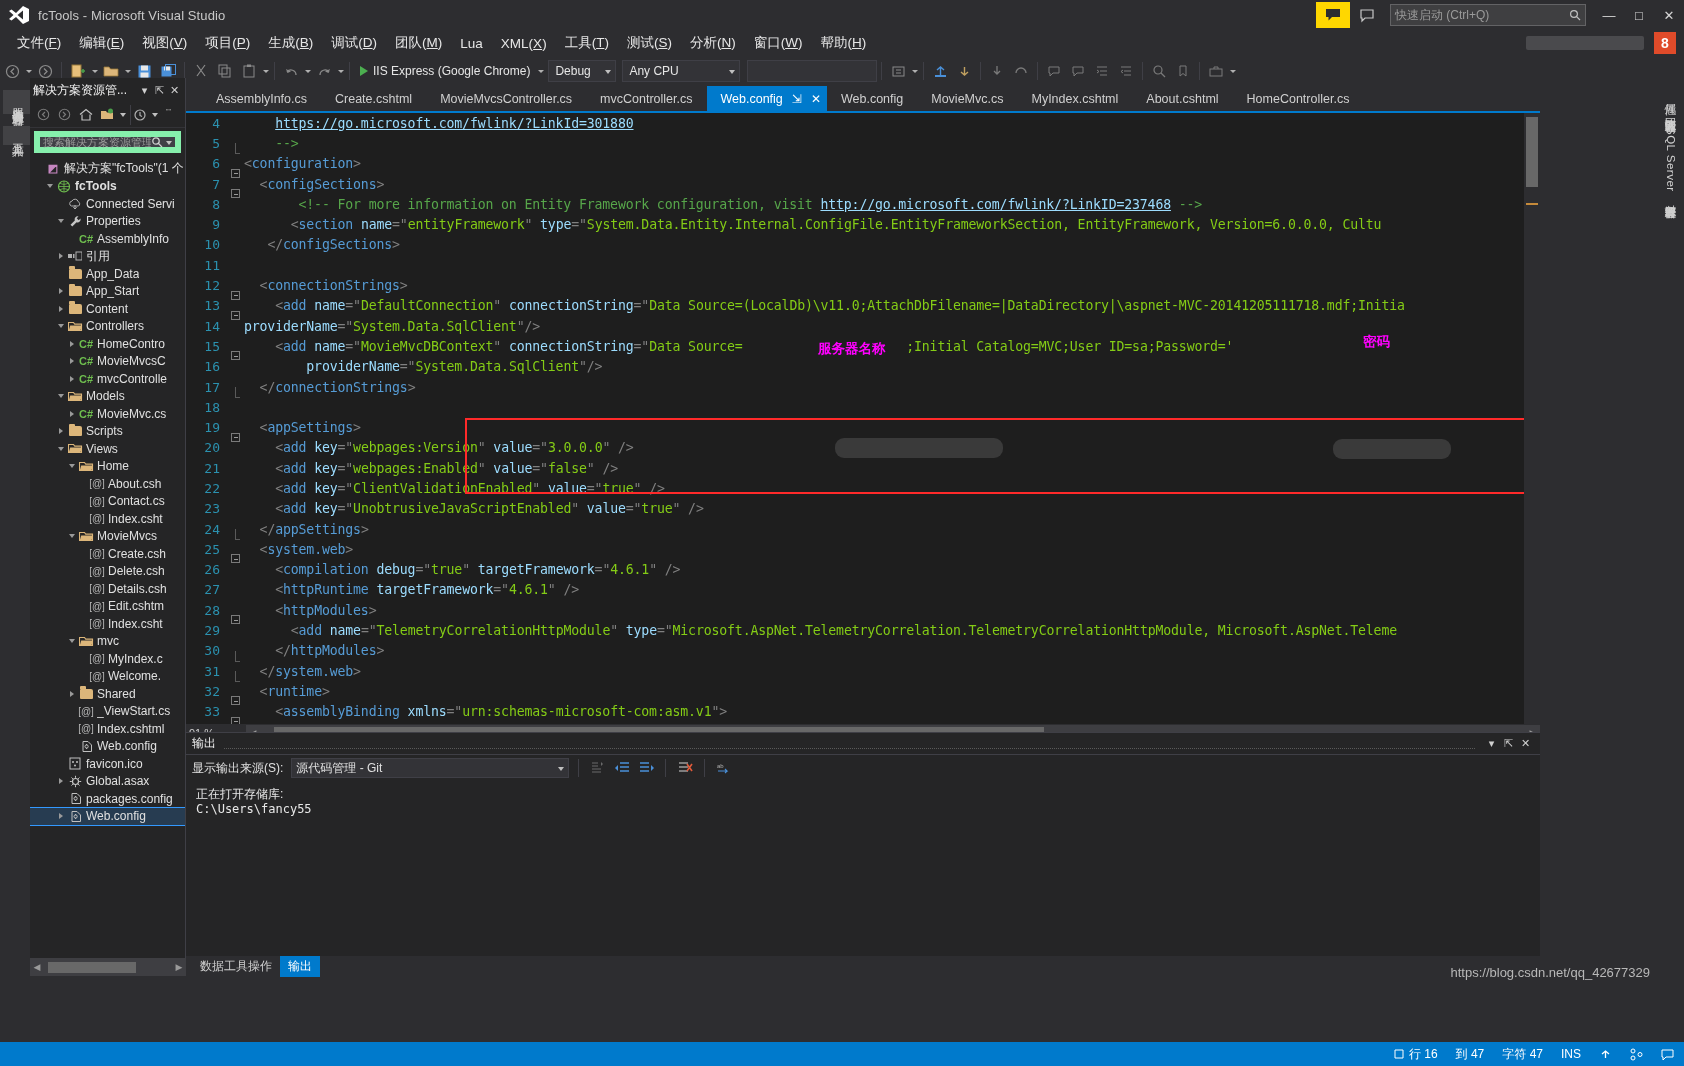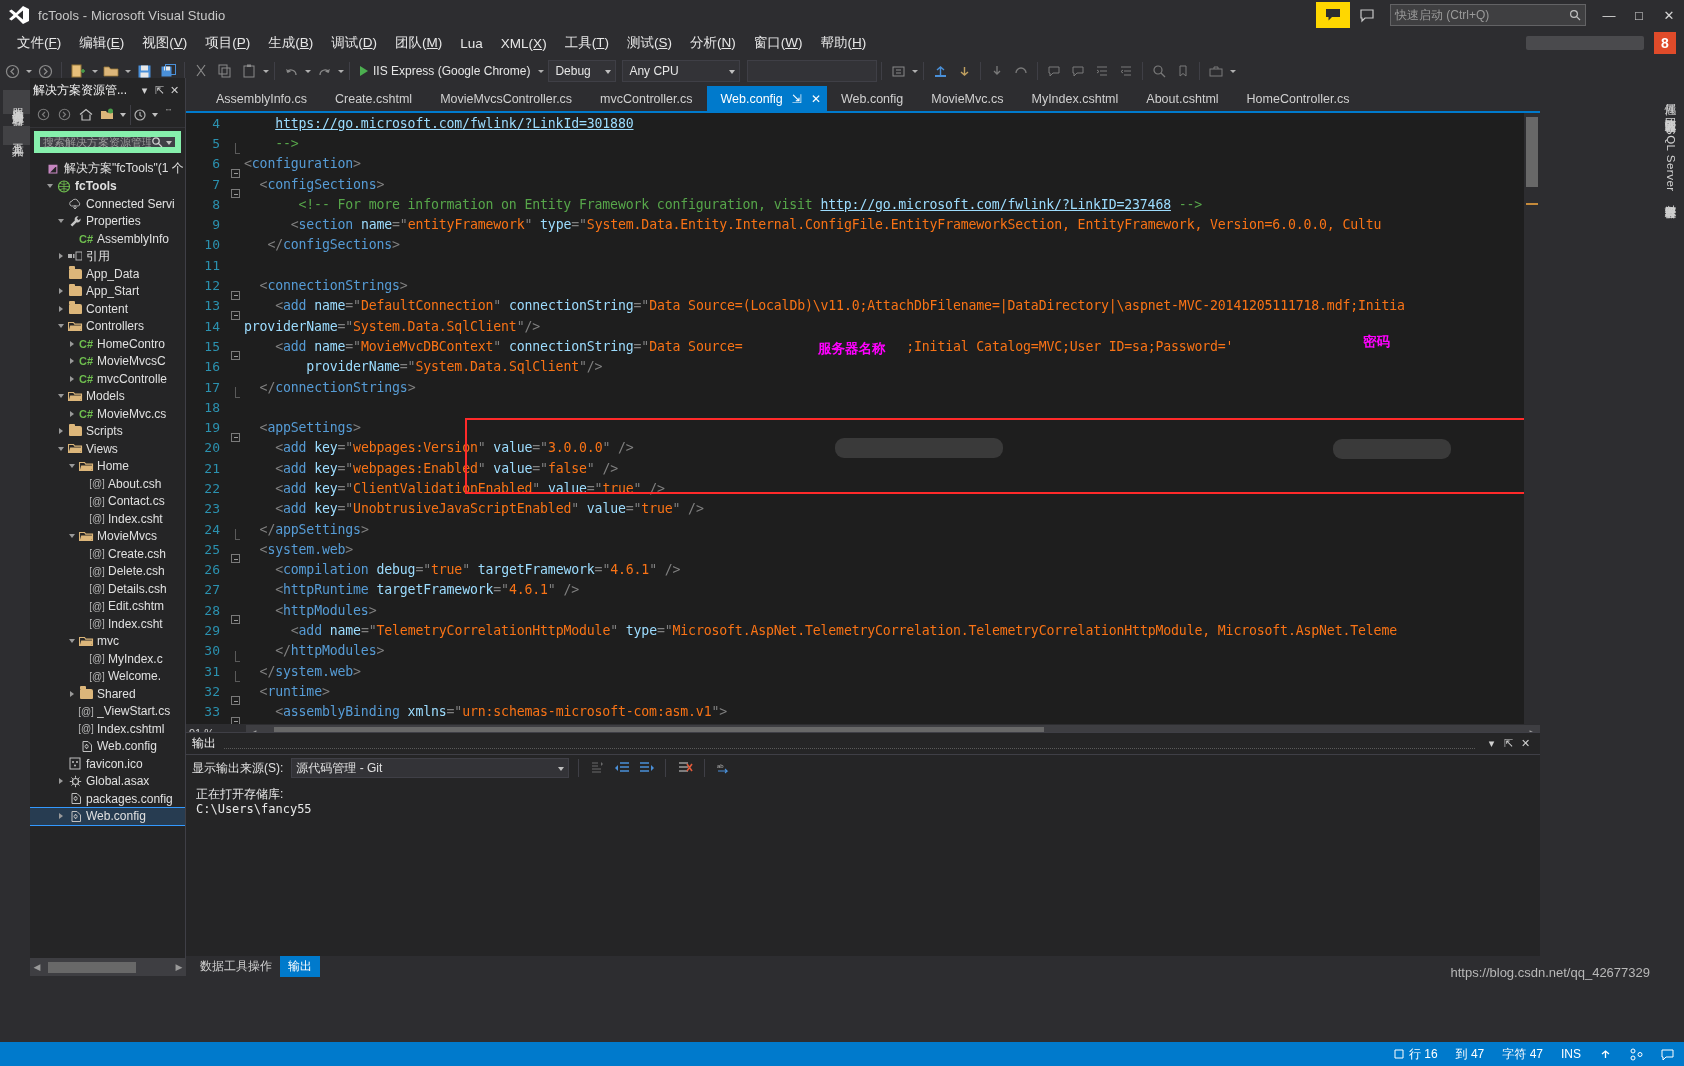--- a/index.html
+++ b/index.html
@@ -212,21 +212,21 @@
   .glyph .vline.half-bot { top: 50%; bottom: 0; }
   .glyph .vend { position:absolute; left:7px; top:0; height: 11px; width:1px; background:#5a5a5a;}
   .glyph .vend::after { content:''; position:absolute; left:0; top:10px; width:5px; height:1px; background:#5a5a5a;}
   .code {
     font-family: "DejaVu Sans Mono", monospace; font-size: 13.2px; color: #dcdcdc;
     white-space: pre; letter-spacing: -0.15px;
   }
   .t-tag  { color: #569cd6; }
   .t-brkt { color: #808080; }
   .t-attr { color: #9cdcfe; }
-  .t-val  { color: #f97316; }
+  .t-val  { color: #84cc16; }
   .t-cmt  { color: #57a64a; }
   .t-txt  { color: #dcdcdc; }
   .t-link { color: #9cdcfe; text-decoration: underline; }
 
   .redbox {
     position: absolute; left: 279px; top: 307px; width: 1210px; height: 76px;
     border: 2px solid #ff2a2a; pointer-events: none;
   }
   .annot {
     position: absolute; color: #ff00ff; font-size: 13.5px; font-weight: bold;

